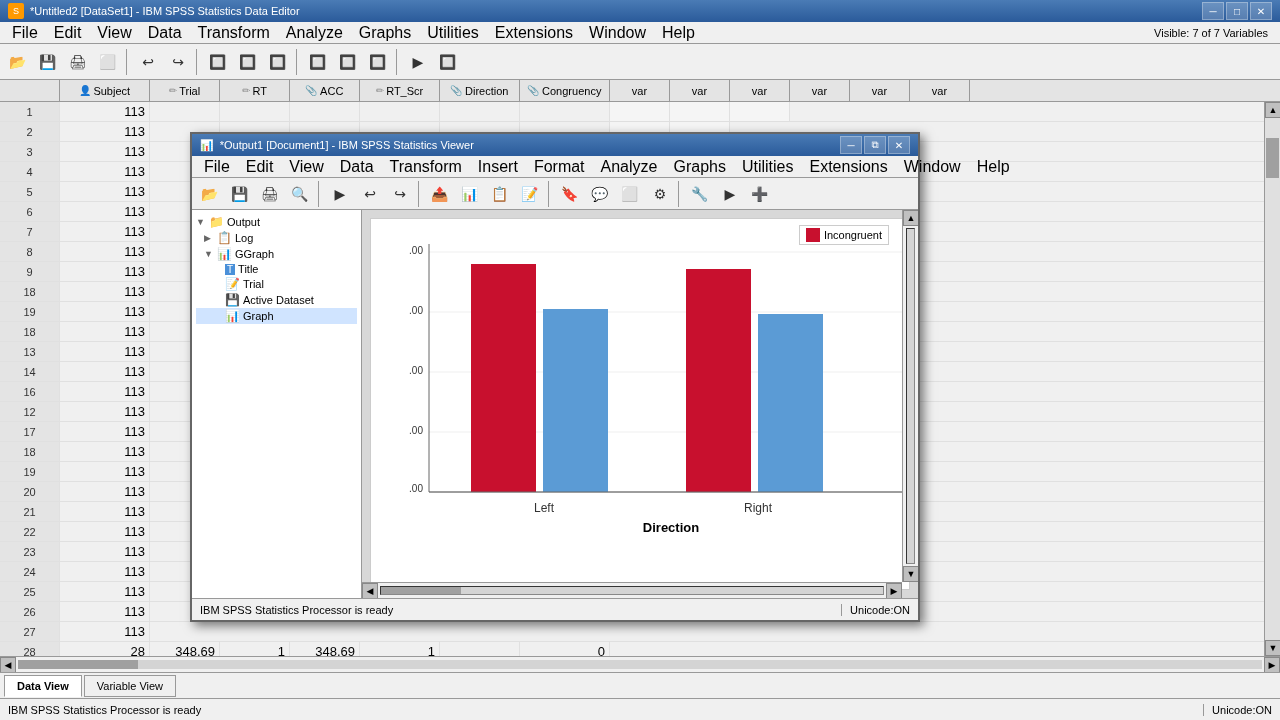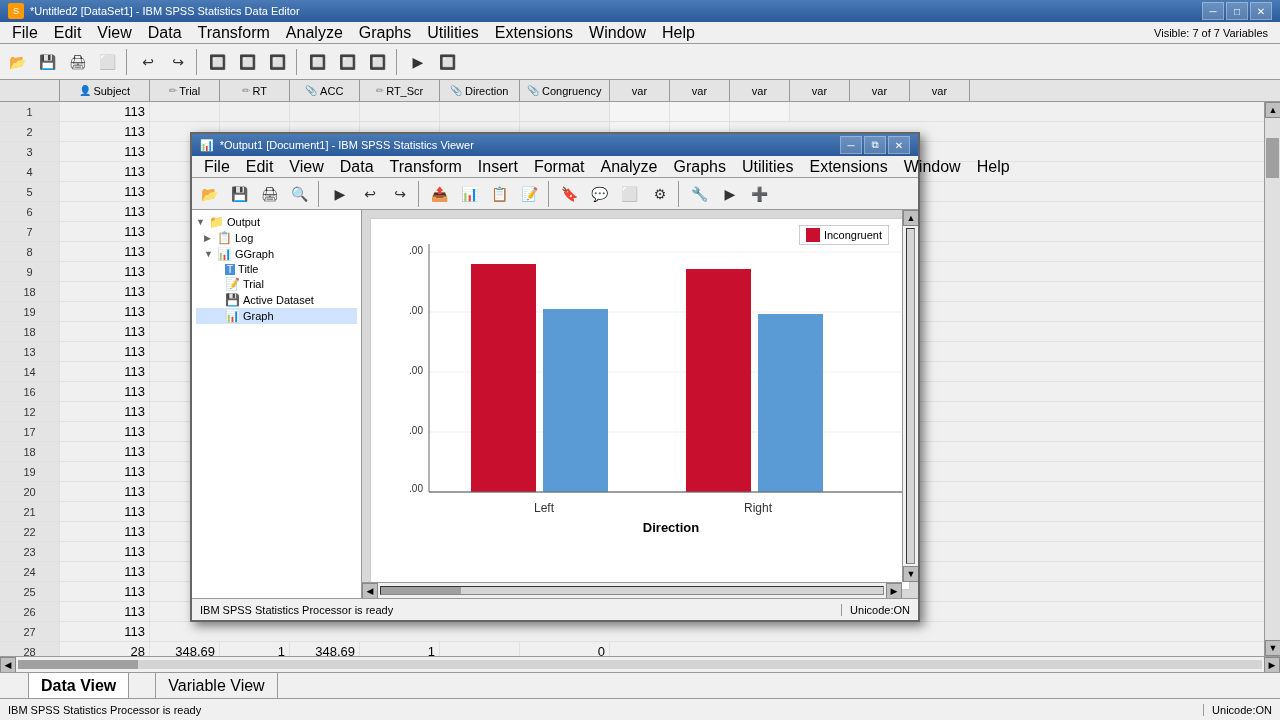--- a/index.html
+++ b/index.html
@@ -36,21 +36,21 @@
     .data-row { height: 20px; display: flex; border-bottom: 1px solid #e0e0e0; }
     .row-num-cell { width: 60px; min-width: 60px; border-right: 1px solid #e0e0e0; background: #e4e4e4; display: flex; align-items: center; justify-content: center; font-size: 11px; color: #333; }
     .data-cell { min-width: 80px; border-right: 1px solid #e0e0e0; display: flex; align-items: center; justify-content: flex-end; padding-right: 4px; font-size: 13px; }
     .data-cell.var-col { background: #f5f5f5; min-width: 60px; }
 
     
     .v-scroll { width: 16px; background: #f0f0f0; border-left: 1px solid #999; }
 
     
     .bottom-bar { height: 26px; background: #f0f0f0; border-top: 1px solid #999; display: flex; align-items: center; padding: 0 4px; gap: 2px; }
-    .tab-btn { padding: 4px 12px; font-size: 16px; border: 1px solid #999; cursor: pointer; background: #f0f0f0; margin-left: 24px; }
+    .tab-btn { padding: 4px 12px; font-size: 11px; border: 1px solid #999; cursor: pointer; background: #f0f0f0; }
     .tab-btn.active { background: white; font-weight: bold; border-bottom: 1px solid white; }
 
     
     .status-bar { height: 22px; background: #f0f0f0; border-top: 1px solid #999; display: flex; align-items: center; padding: 0 8px; font-size: 11px; }
 
     
     .viewer-window { position: absolute; top: 30px; left: 190px; width: 730px; height: 490px; background: #f0f0f0; border: 2px solid #666; box-shadow: 4px 4px 10px rgba(0,0,0,0.5); z-index: 100; display: flex; flex-direction: column; }
     .viewer-title { height: 22px; background: linear-gradient(to bottom, #4a7bb5, #2a5a9a); display: flex; align-items: center; justify-content: space-between; padding: 0 8px; color: white; font-size: 11px; }
     .viewer-menu { height: 22px; background: #f0f0f0; border-bottom: 1px solid #999; display: flex; align-items: center; padding: 0 4px; }
     .viewer-toolbar { height: 32px; background: #f0f0f0; border-bottom: 1px solid #999; display: flex; align-items: center; padding: 2px 4px; gap: 2px; }

